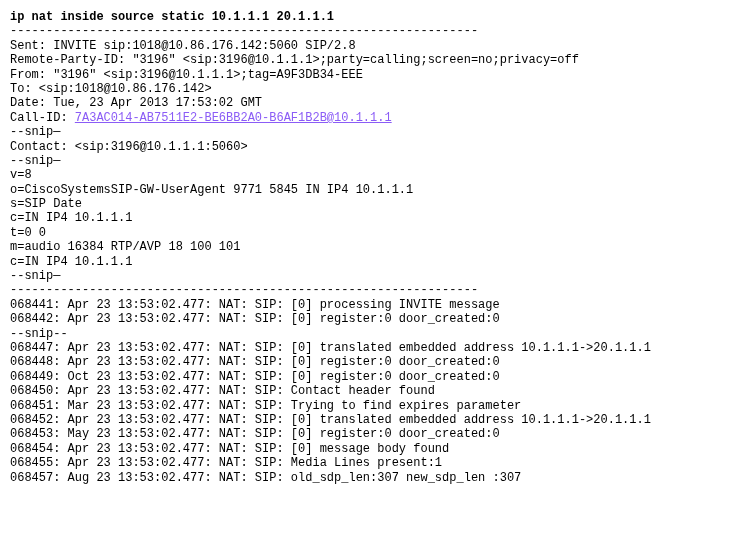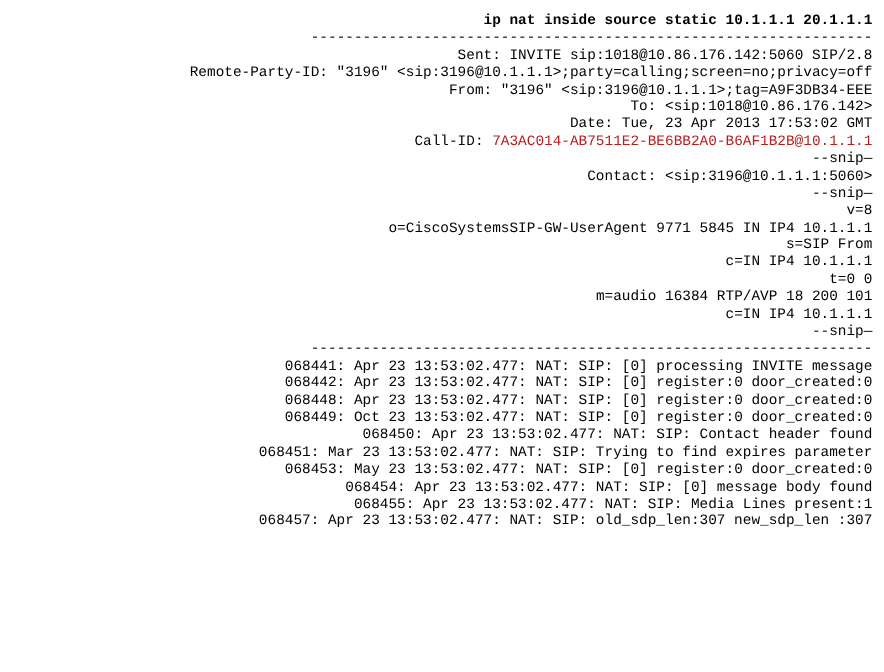--- a/index.html
+++ b/index.html
@@ -1,55 +1,58 @@
 <!DOCTYPE html>
 <html><head>
   <meta charset="utf-8">
   <style>
-    * { margin: 0; padding: 0; box-sizing: border-box; text-align: right; }
+    * { margin: 0; padding: 0; box-sizing: border-box; }
     body {
       font-family: "Courier New", Courier, monospace;
       font-size: 12px;
       line-height: 1.2;
       color: #000;
       background: #fff;
       padding: 10px;
       width: 737px;
     }
     .bold { font-weight: bold; }
-    .link { color: #b91c1c; }
+    .link { color: #8b5cf6; text-decoration: underline; }
     .line { white-space: pre; }
   </style>
 </head>
 <body>
 
 <div>
 <div class="line bold">ip nat inside source static 10.1.1.1 20.1.1.1</div>
 <div class="line">-----------------------------------------------------------------</div>
 <div class="line">Sent: INVITE sip:1018@10.86.176.142:5060 SIP/2.8</div>
 <div class="line">Remote-Party-ID: "3196" &lt;sip:3196@10.1.1.1&gt;;party=calling;screen=no;privacy=off</div>
 <div class="line">From: "3196" &lt;sip:3196@10.1.1.1&gt;;tag=A9F3DB34-EEE</div>
 <div class="line">To: &lt;sip:1018@10.86.176.142&gt;</div>
 <div class="line">Date: Tue, 23 Apr 2013 17:53:02 GMT</div>
 <div class="line"><span>Call-ID: </span><span class="link">7A3AC014-AB7511E2-BE6BB2A0-B6AF1B2B@10.1.1.1</span></div>
 <div class="line">--snip—</div>
 <div class="line">Contact: &lt;sip:3196@10.1.1.1:5060&gt;</div>
 <div class="line">--snip—</div>
 <div class="line">v=8</div>
 <div class="line">o=CiscoSystemsSIP-GW-UserAgent 9771 5845 IN IP4 10.1.1.1</div>
-<div class="line">s=SIP From</div>
+<div class="line">s=SIP Date</div>
 <div class="line">c=IN IP4 10.1.1.1</div>
 <div class="line">t=0 0</div>
-<div class="line">m=audio 16384 RTP/AVP 18 200 101</div>
+<div class="line">m=audio 16384 RTP/AVP 18 100 101</div>
 <div class="line">c=IN IP4 10.1.1.1</div>
 <div class="line">--snip—</div>
 <div class="line">-----------------------------------------------------------------</div>
 <div class="line">068441: Apr 23 13:53:02.477: NAT: SIP: [0] processing INVITE message</div>
 <div class="line">068442: Apr 23 13:53:02.477: NAT: SIP: [0] register:0 door_created:0</div>
+<div class="line">--snip--</div>
+<div class="line">068447: Apr 23 13:53:02.477: NAT: SIP: [0] translated embedded address 10.1.1.1-&gt;20.1.1.1</div>
 <div class="line">068448: Apr 23 13:53:02.477: NAT: SIP: [0] register:0 door_created:0</div>
 <div class="line">068449: Oct 23 13:53:02.477: NAT: SIP: [0] register:0 door_created:0</div>
 <div class="line">068450: Apr 23 13:53:02.477: NAT: SIP: Contact header found</div>
 <div class="line">068451: Mar 23 13:53:02.477: NAT: SIP: Trying to find expires parameter</div>
+<div class="line">068452: Apr 23 13:53:02.477: NAT: SIP: [0] translated embedded address 10.1.1.1-&gt;20.1.1.1</div>
 <div class="line">068453: May 23 13:53:02.477: NAT: SIP: [0] register:0 door_created:0</div>
 <div class="line">068454: Apr 23 13:53:02.477: NAT: SIP: [0] message body found</div>
 <div class="line">068455: Apr 23 13:53:02.477: NAT: SIP: Media Lines present:1</div>
-<div class="line">068457: Apr 23 13:53:02.477: NAT: SIP: old_sdp_len:307 new_sdp_len :307</div>
+<div class="line">068457: Aug 23 13:53:02.477: NAT: SIP: old_sdp_len:307 new_sdp_len :307</div>
 </div>
 
 </body></html>

